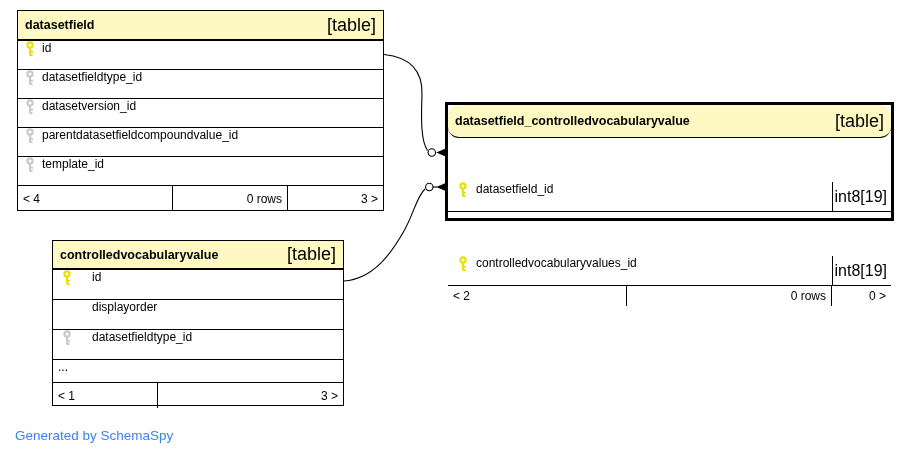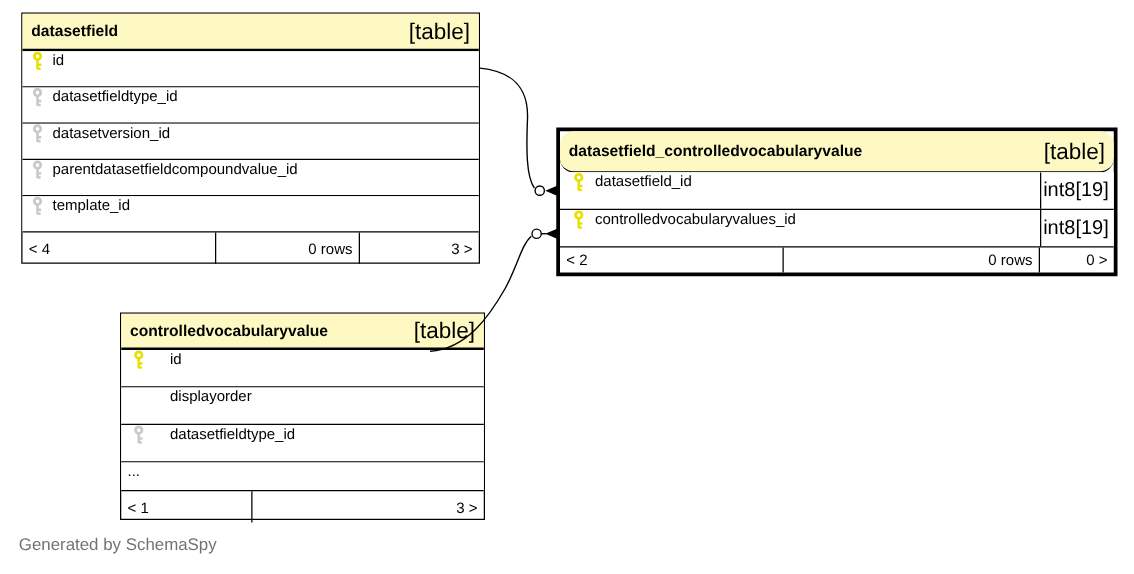--- a/index.html
+++ b/index.html
@@ -40,40 +40,40 @@
   #t1 .tbl-header{height:30px;}
   #t1 .row{height:29px;}
   #t1 .icon-cell{width:24px;padding-left:7px;}
   #t1 .tbl-footer{height:25px;}
   #t1 .fc-left{width:155px;}
   #t1 .fc-mid{width:115px;}
 
   
   #t2{left:445px;top:102px;width:449px;height:119px;border-width:3px;}
   #t2 .tbl-header{height:33px;border-bottom-width:1px;border-radius:11px;}
-  #t2 .row{height:30px;}
+  #t2 .row{height:30px;margin-top:44px;}
   #t2 .icon-cell{width:28px;padding-left:10px;}
   #t2 .type-cell{width:59px;}
   #t2 .tbl-footer{height:20px;}
   #t2 .fc-left{width:179px;}
   #t2 .fc-mid{width:205px;}
 
   
-  #t3{left:52px;top:250px;width:292px;height:166px;margin-left:44px;}
+  #t3{left:52px;top:240px;width:292px;height:166px;}
   #t3 .tbl-header{height:29px;}
   #t3 .row{height:30px;}
   #t3 .row.short{height:23px;}
   #t3 .icon-cell{width:39px;padding-left:9px;}
   #t3 .ellipsis-row{padding-left:5px;}
   #t3 .tbl-footer{height:25px;}
   #t3 .fc-left{width:105px;}
   #t3 .fc-mid{width:119px;}
 
   #generated-note{
-    position:absolute;left:15px;top:428px;font-size:13.5px;color:#737373;
+    position:absolute;left:15px;top:428px;font-size:13.5px;color:#3b82f6;
   }
   #rel-overlay{
     position:absolute;left:0;top:0;width:907px;height:459px;
     pointer-events:none;
   }
   .keysvg{display:block;}
 </style>
 </head>
 <body>
 

